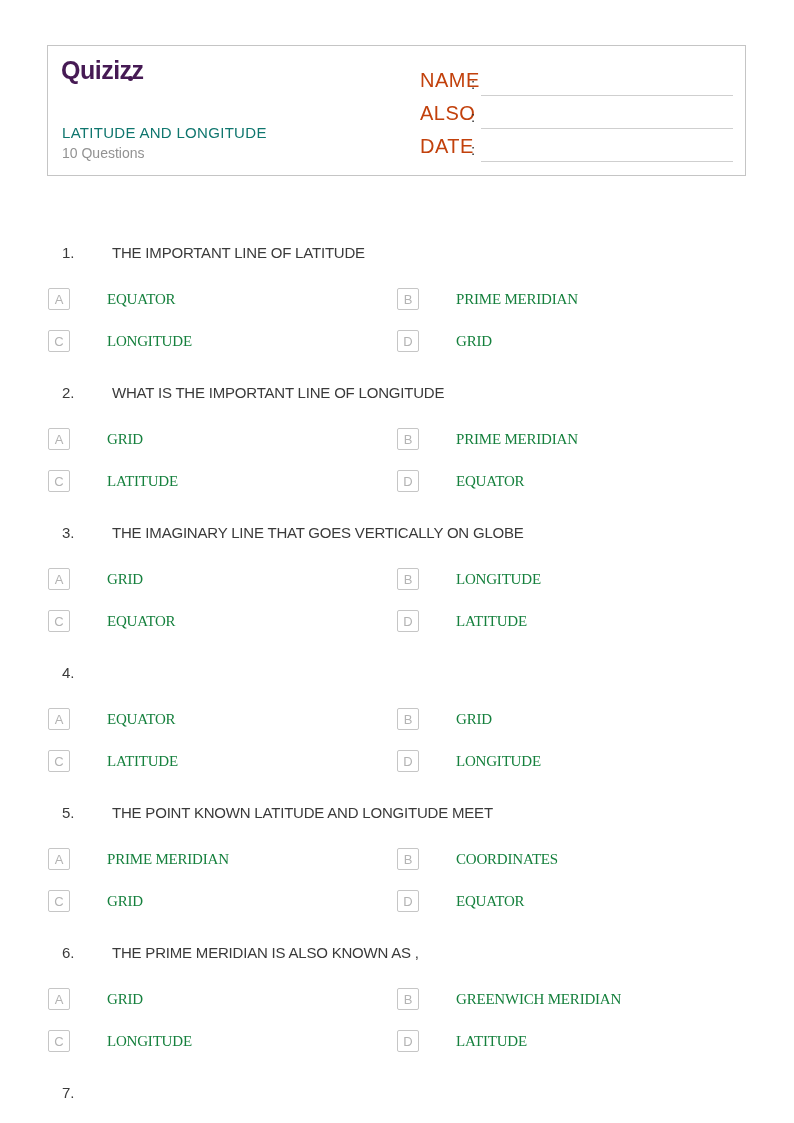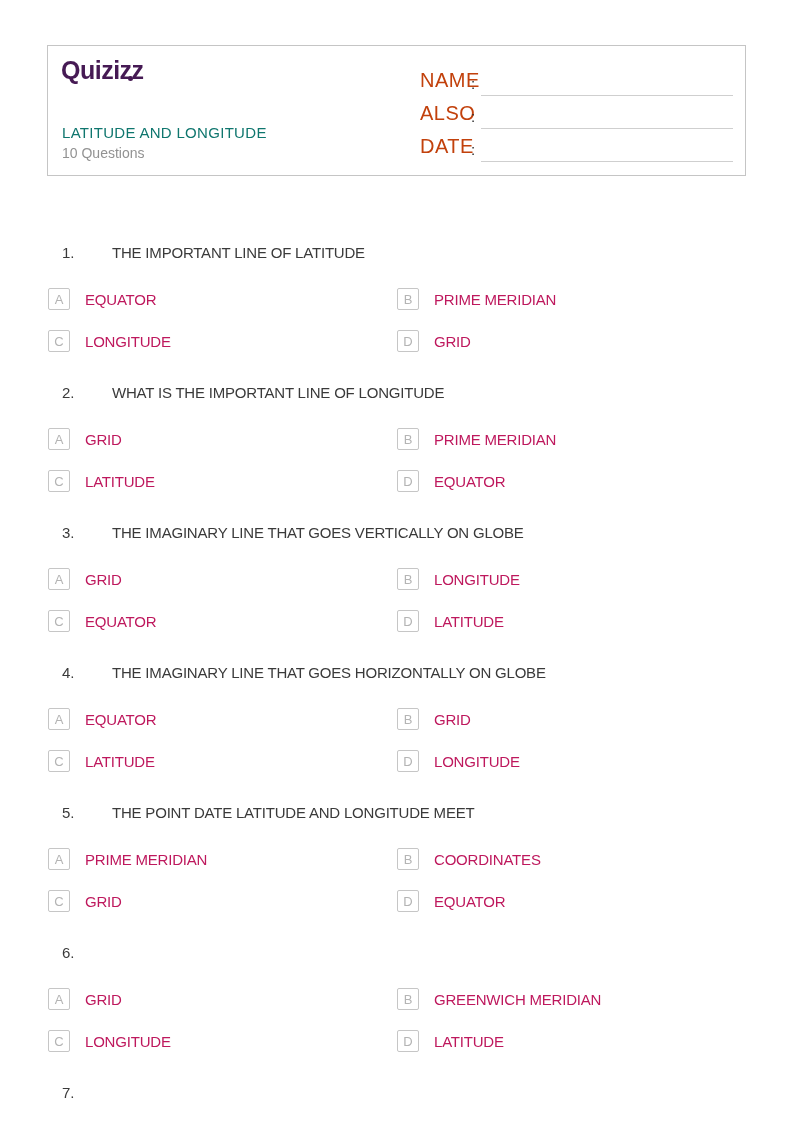--- a/index.html
+++ b/index.html
@@ -117,24 +117,25 @@
     border: 1px solid #c6c6c6;
     border-radius: 2px;
     color: #b4b4b4;
     font-size: 13px;
     display: flex;
     align-items: center;
     justify-content: center;
     flex: 0 0 auto;
   }
   .opt-label {
-    margin-left: 15px;
+    margin-left: 37px;
     font-size: 15px;
-    color: #be185d;
+    color: #15803d;
     letter-spacing: -0.2px;
+    font-family: Liberation Serif, serif;
   }
 </style>
 </head>
 <body>
 
 <div class="page">
 
   <div class="header-box">
     <div class="logo">
       <span>Quizizz</span><span class="logo-dot"></span>
@@ -242,21 +243,20 @@
   <div class="option">
     <span class="opt-letter">D</span>
     <span class="opt-label">LATITUDE</span>
   </div>
 </div>
   </div>
 
   <div class="question">
     <div class="q-head">
       <span class="q-num">4.</span>
-      <span class="q-text">THE IMAGINARY LINE THAT GOES HORIZONTALLY ON GLOBE</span>
     </div>
     <div class="opt-grid">
   <div class="option">
     <span class="opt-letter">A</span>
     <span class="opt-label">EQUATOR</span>
   </div>
 
   <div class="option">
     <span class="opt-letter">B</span>
     <span class="opt-label">GRID</span>
@@ -270,21 +270,21 @@
   <div class="option">
     <span class="opt-letter">D</span>
     <span class="opt-label">LONGITUDE</span>
   </div>
 </div>
   </div>
 
   <div class="question">
     <div class="q-head">
       <span class="q-num">5.</span>
-      <span class="q-text">THE POINT DATE LATITUDE AND LONGITUDE MEET</span>
+      <span class="q-text">THE POINT KNOWN LATITUDE AND LONGITUDE MEET</span>
     </div>
     <div class="opt-grid">
   <div class="option">
     <span class="opt-letter">A</span>
     <span class="opt-label">PRIME MERIDIAN</span>
   </div>
 
   <div class="option">
     <span class="opt-letter">B</span>
     <span class="opt-label">COORDINATES</span>
@@ -298,20 +298,21 @@
   <div class="option">
     <span class="opt-letter">D</span>
     <span class="opt-label">EQUATOR</span>
   </div>
 </div>
   </div>
 
   <div class="question">
     <div class="q-head">
       <span class="q-num">6.</span>
+      <span class="q-text">THE PRIME MERIDIAN IS ALSO KNOWN AS ,</span>
     </div>
     <div class="opt-grid">
   <div class="option">
     <span class="opt-letter">A</span>
     <span class="opt-label">GRID</span>
   </div>
 
   <div class="option">
     <span class="opt-letter">B</span>
     <span class="opt-label">GREENWICH MERIDIAN</span>

